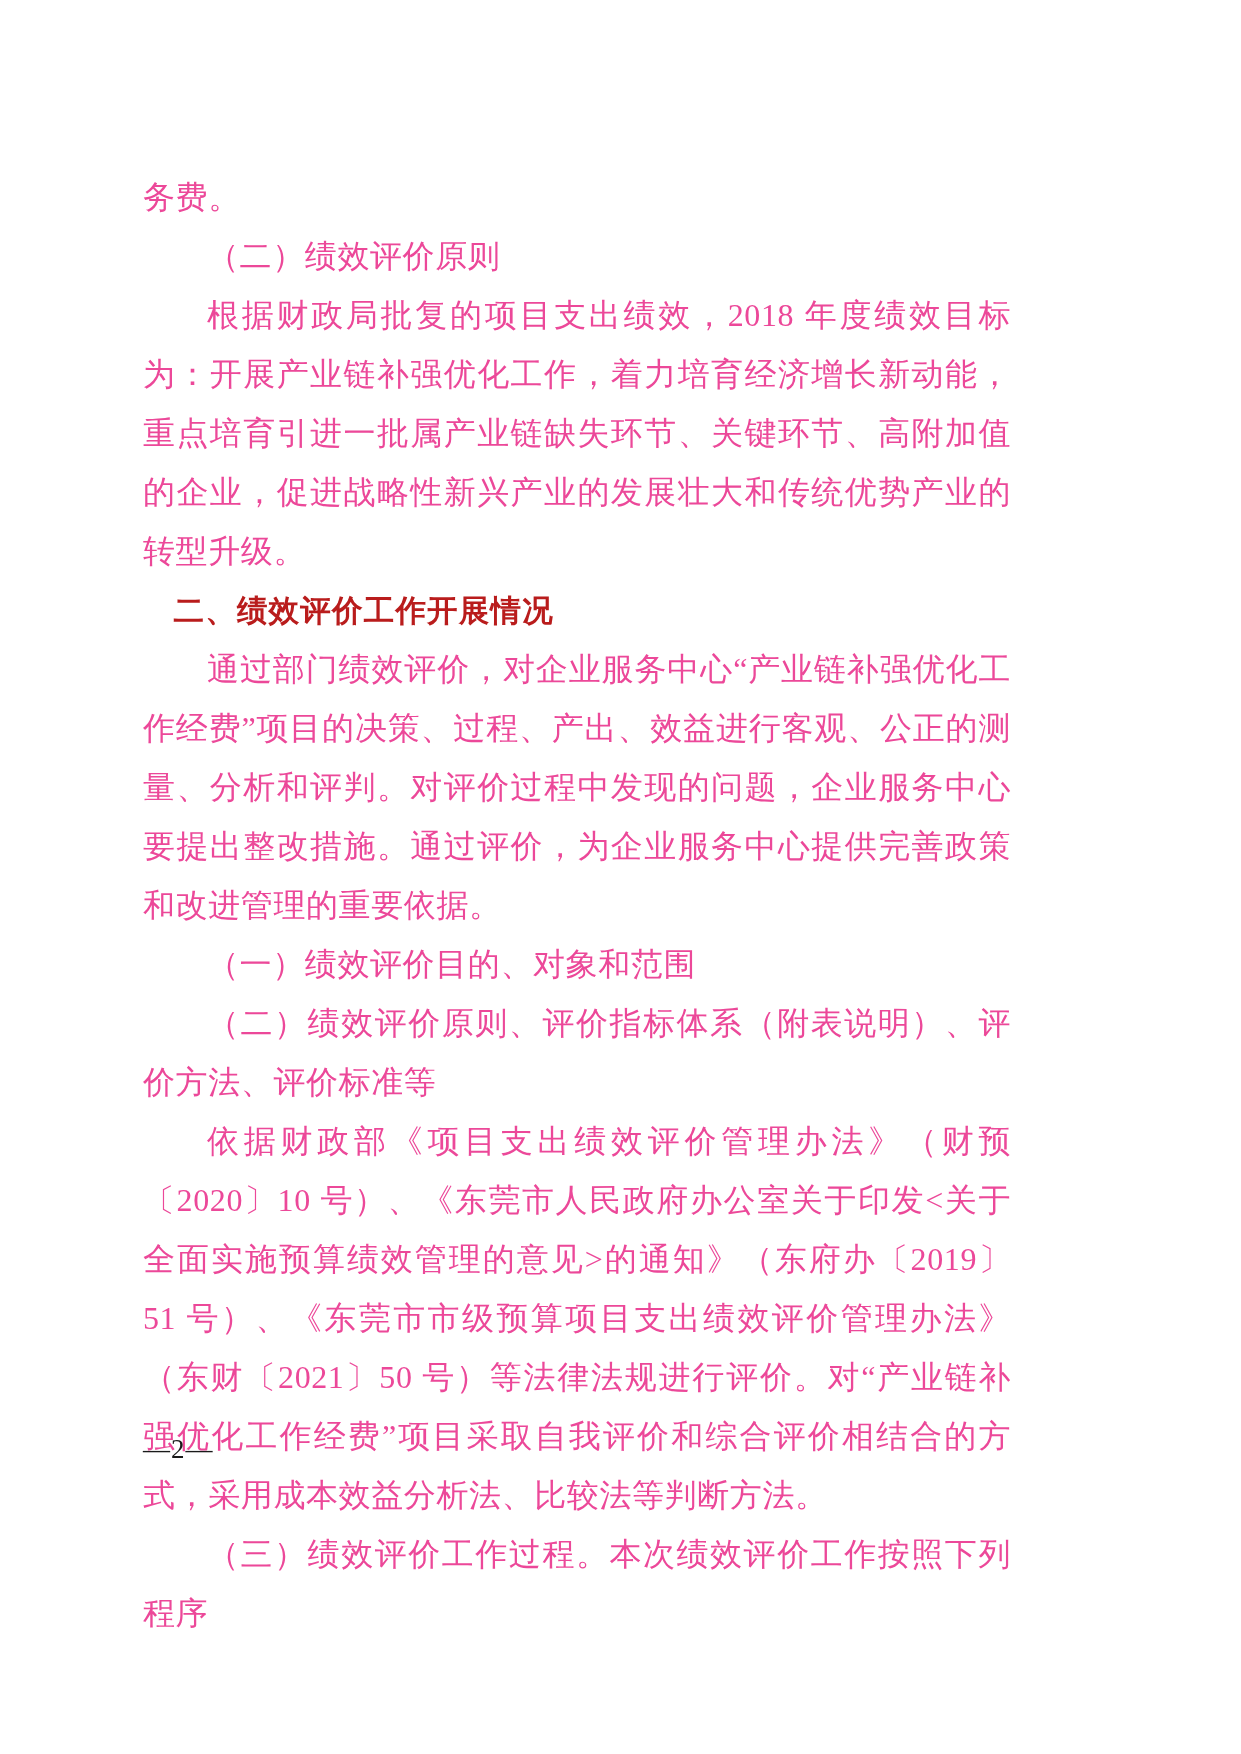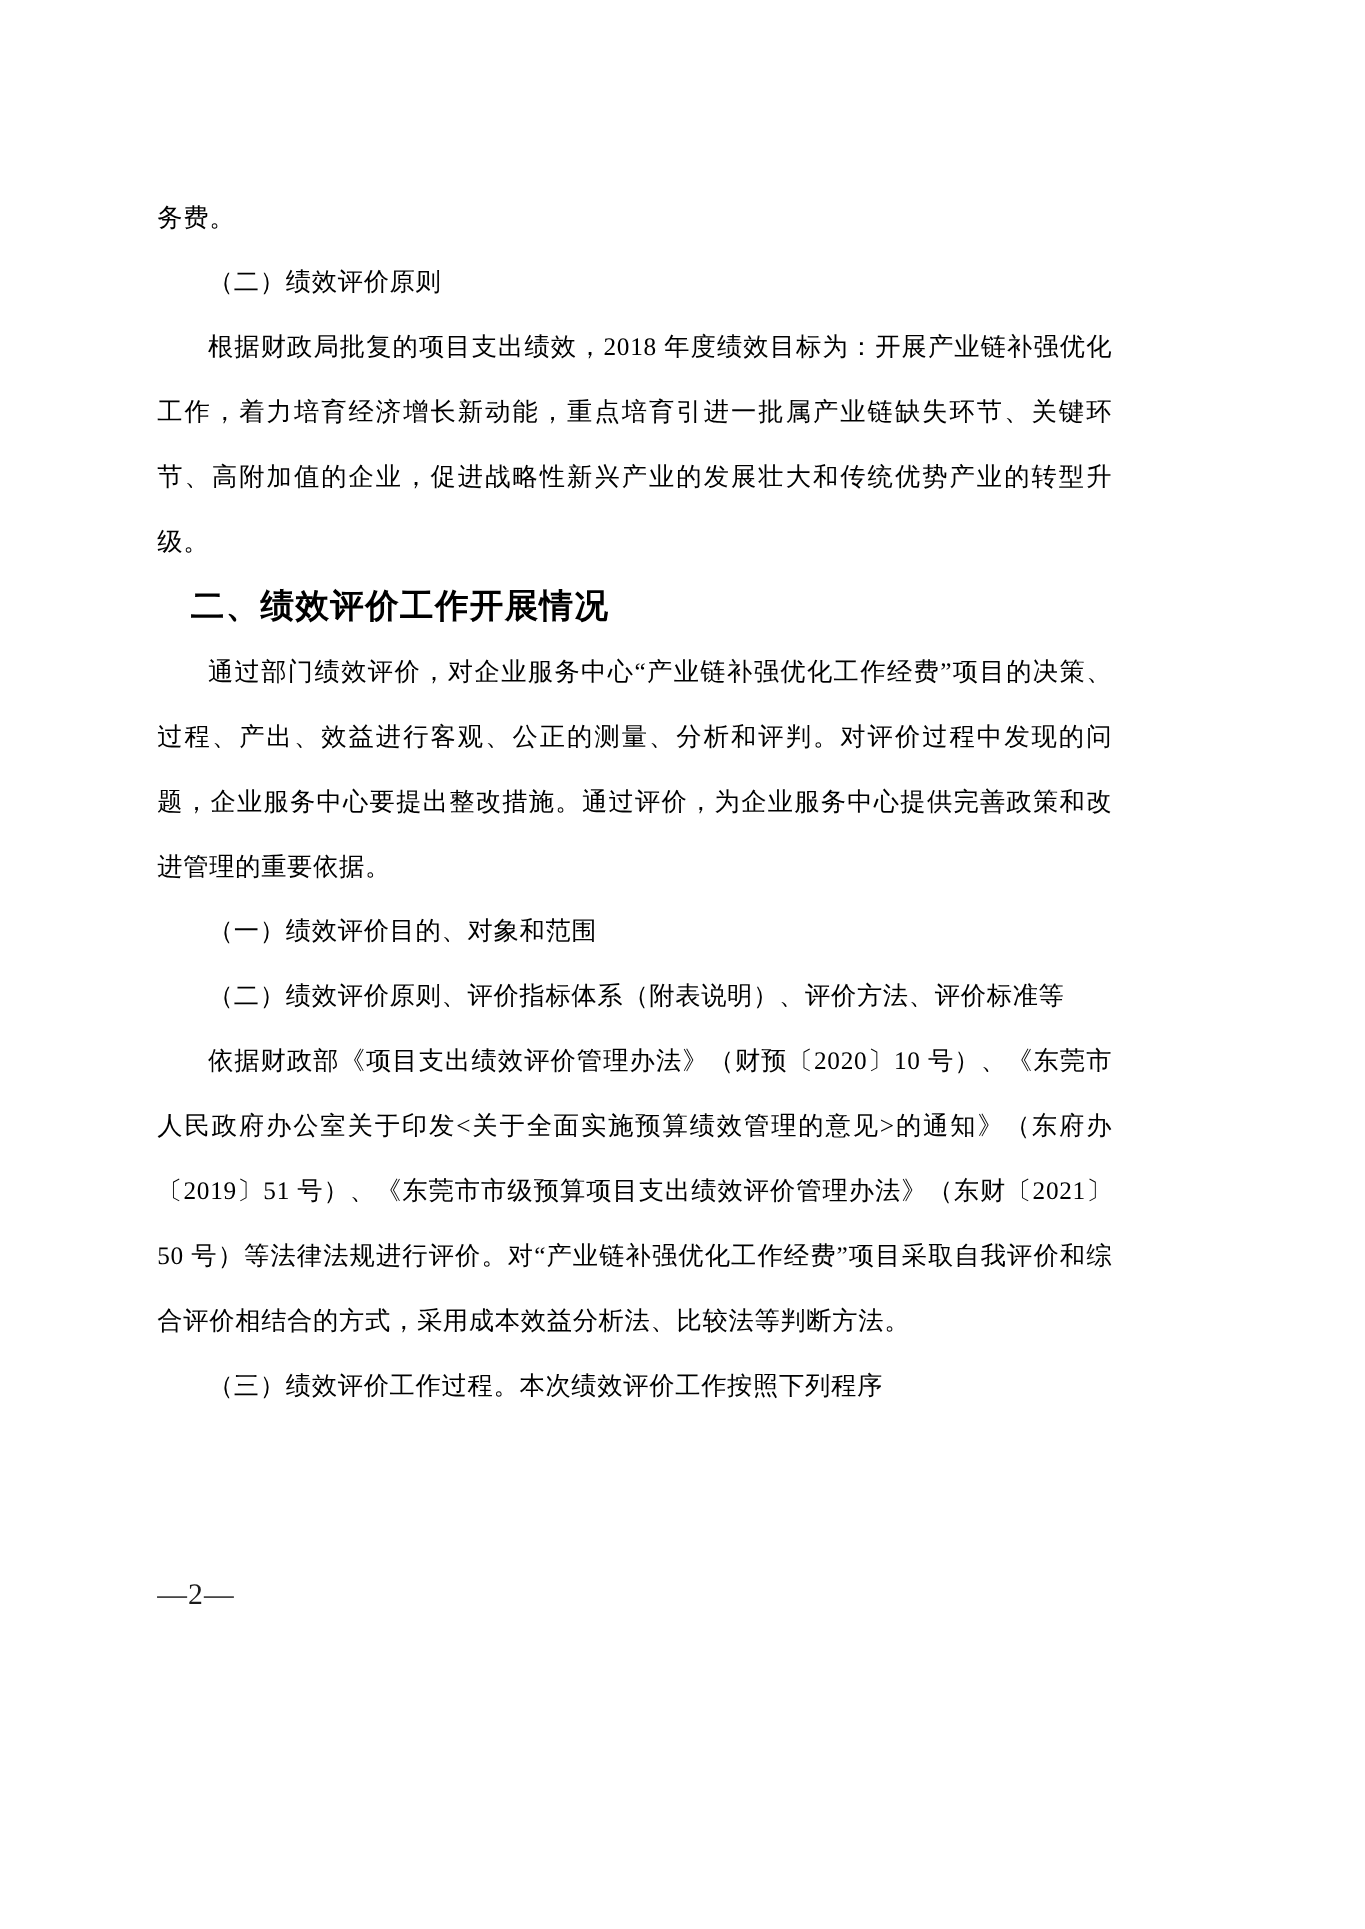--- a/index.html
+++ b/index.html
@@ -18,39 +18,39 @@
   }
   .body-area {
     position: absolute;
     left: 143px;
     top: 168px;
     width: 868px;
   }
   
   .para {
     font-family: "Liberation Serif", "DejaVu Serif", serif;
-    font-size: 23px;
+    font-size: 32px;
     line-height: 59px;
-    color: #000000;
+    color: #ec4899;
     text-align: justify;
     text-justify: inter-character;
     margin: 0;
     letter-spacing: 0.6px;
     white-space: normal;
   }
   .para.indent {
     text-indent: 2em;
   }
   
   .heading {
     font-family: "Liberation Sans", "DejaVu Sans", sans-serif;
     font-weight: bold;
     font-size: 30.5px;
     line-height: 59px;
-    color: #000000;
+    color: #b91c1c;
     margin: 0;
     text-indent: 1em;
     letter-spacing: 1.2px;
   }
   .page-number {
     position: absolute;
     left: 143px;
     top: 1434px;
     font-family: "Liberation Serif", "DejaVu Serif", serif;
     font-size: 27px;

